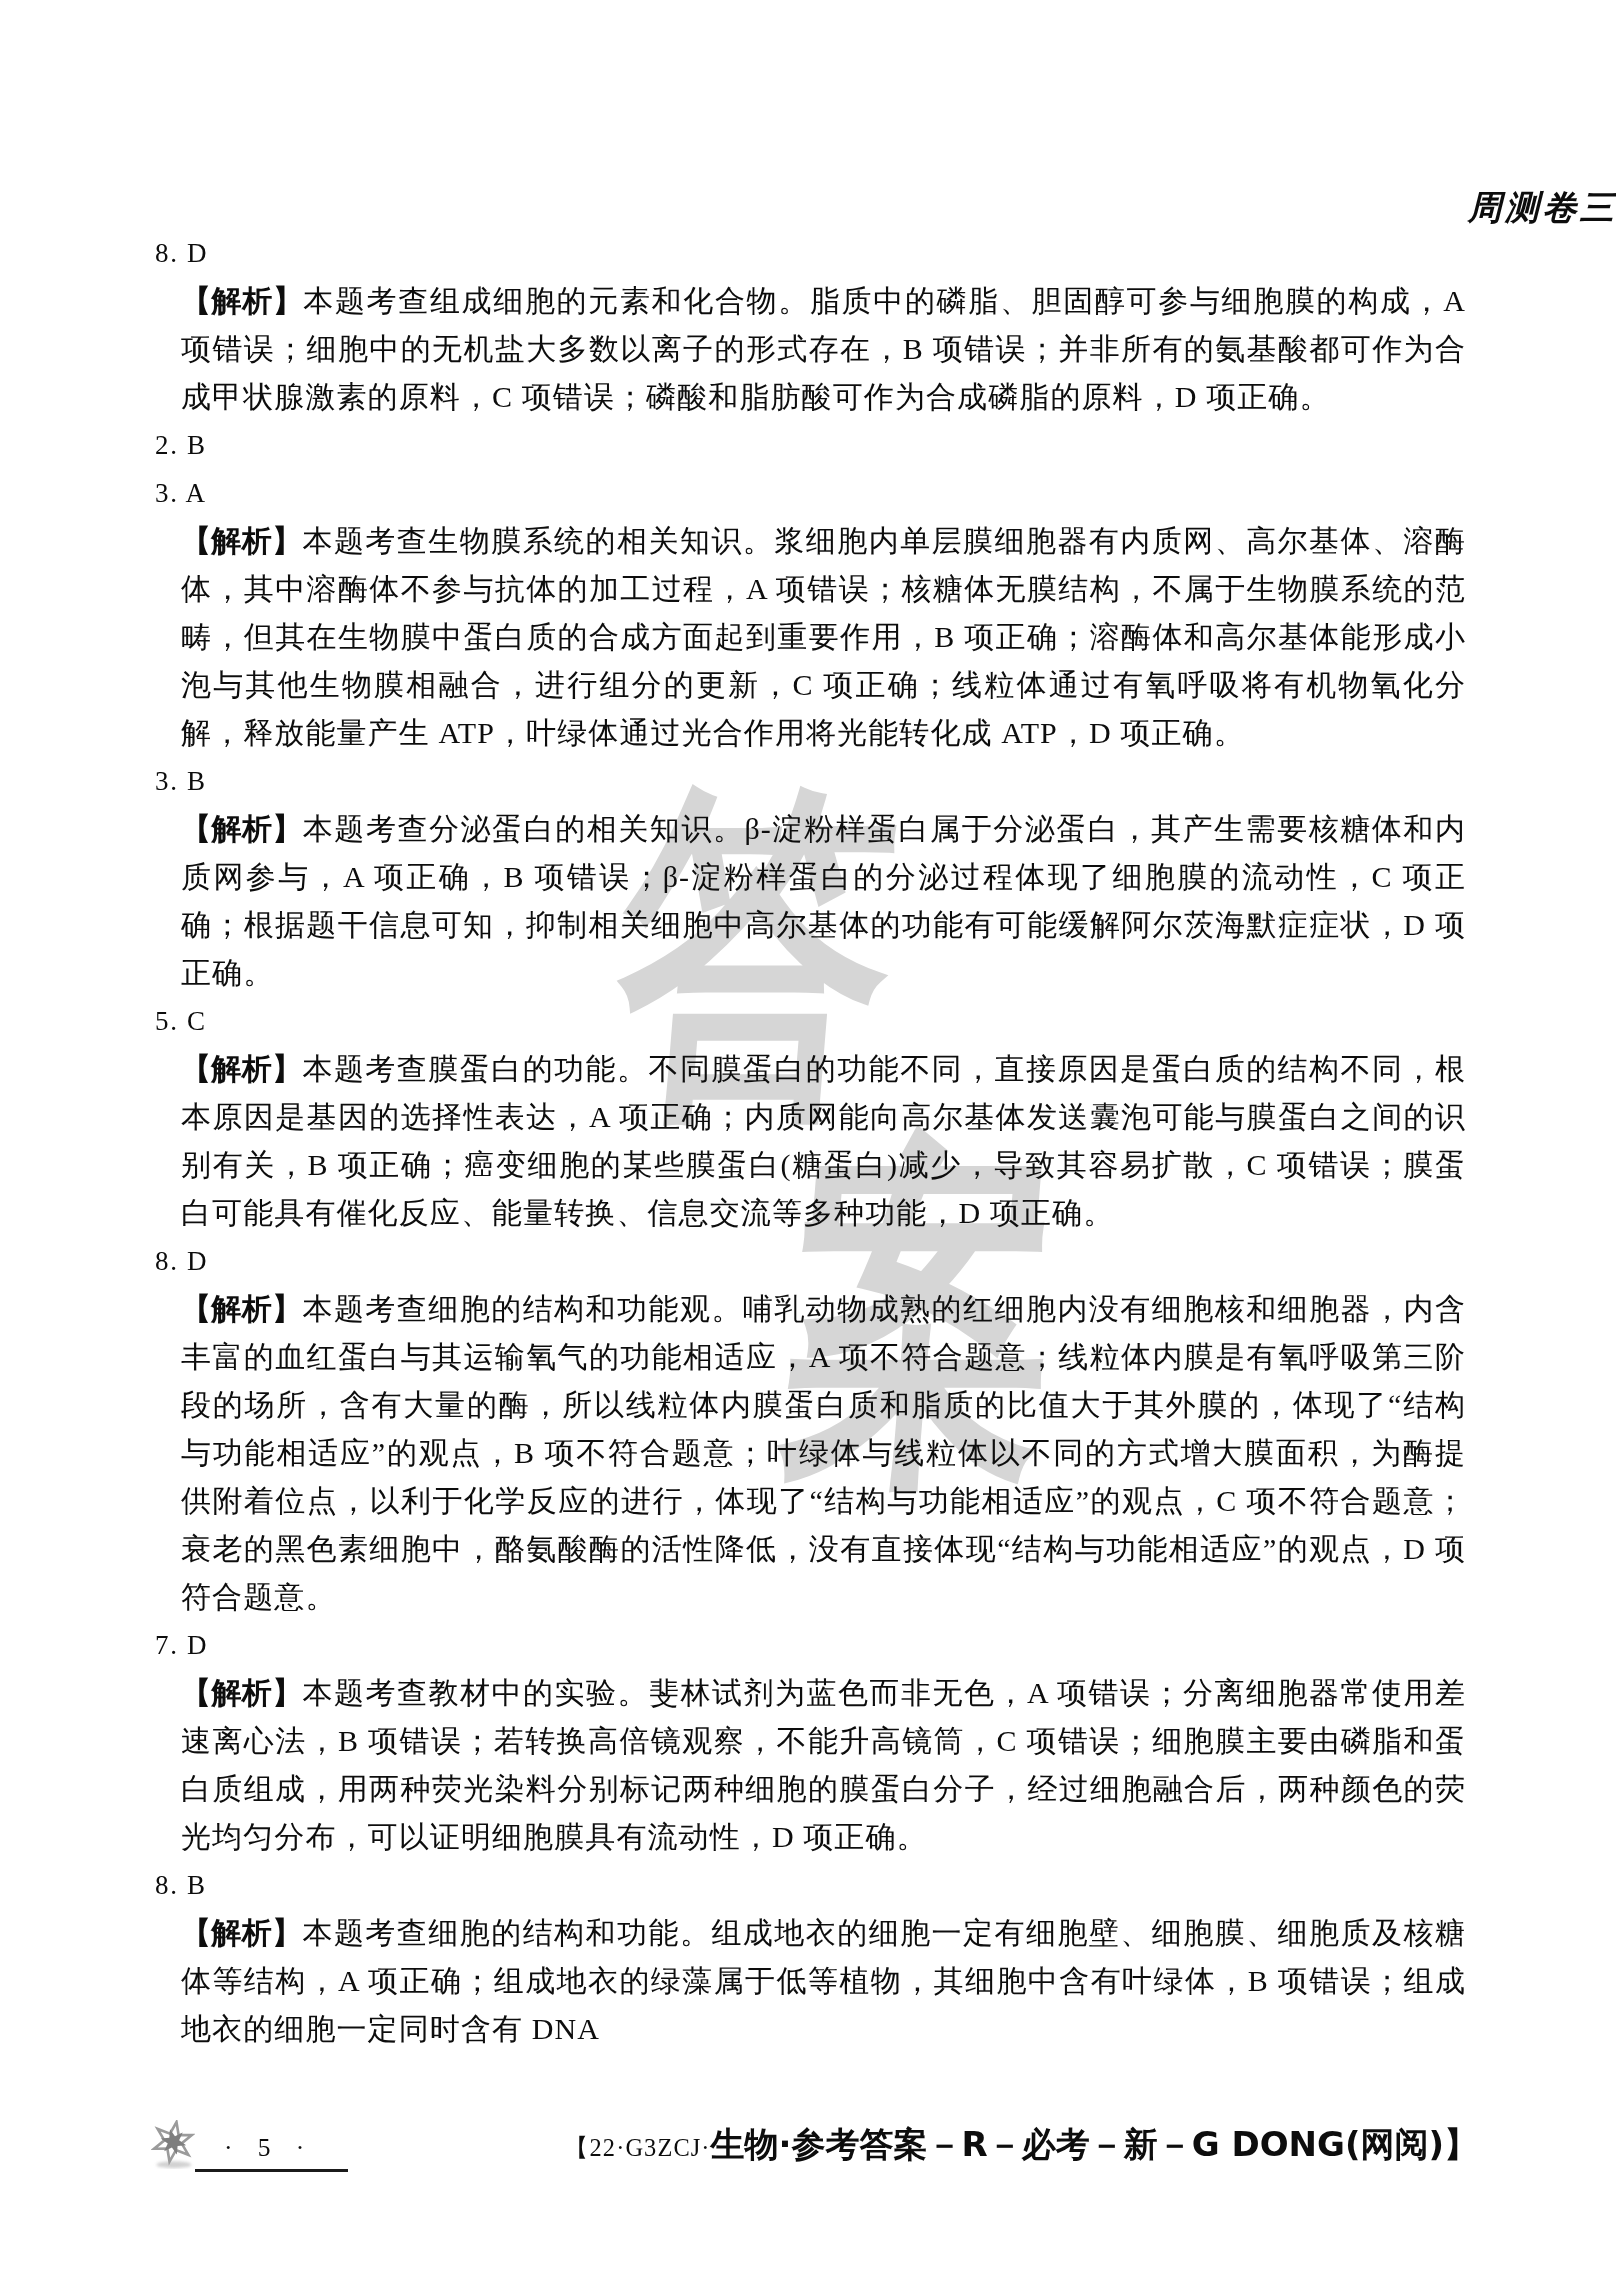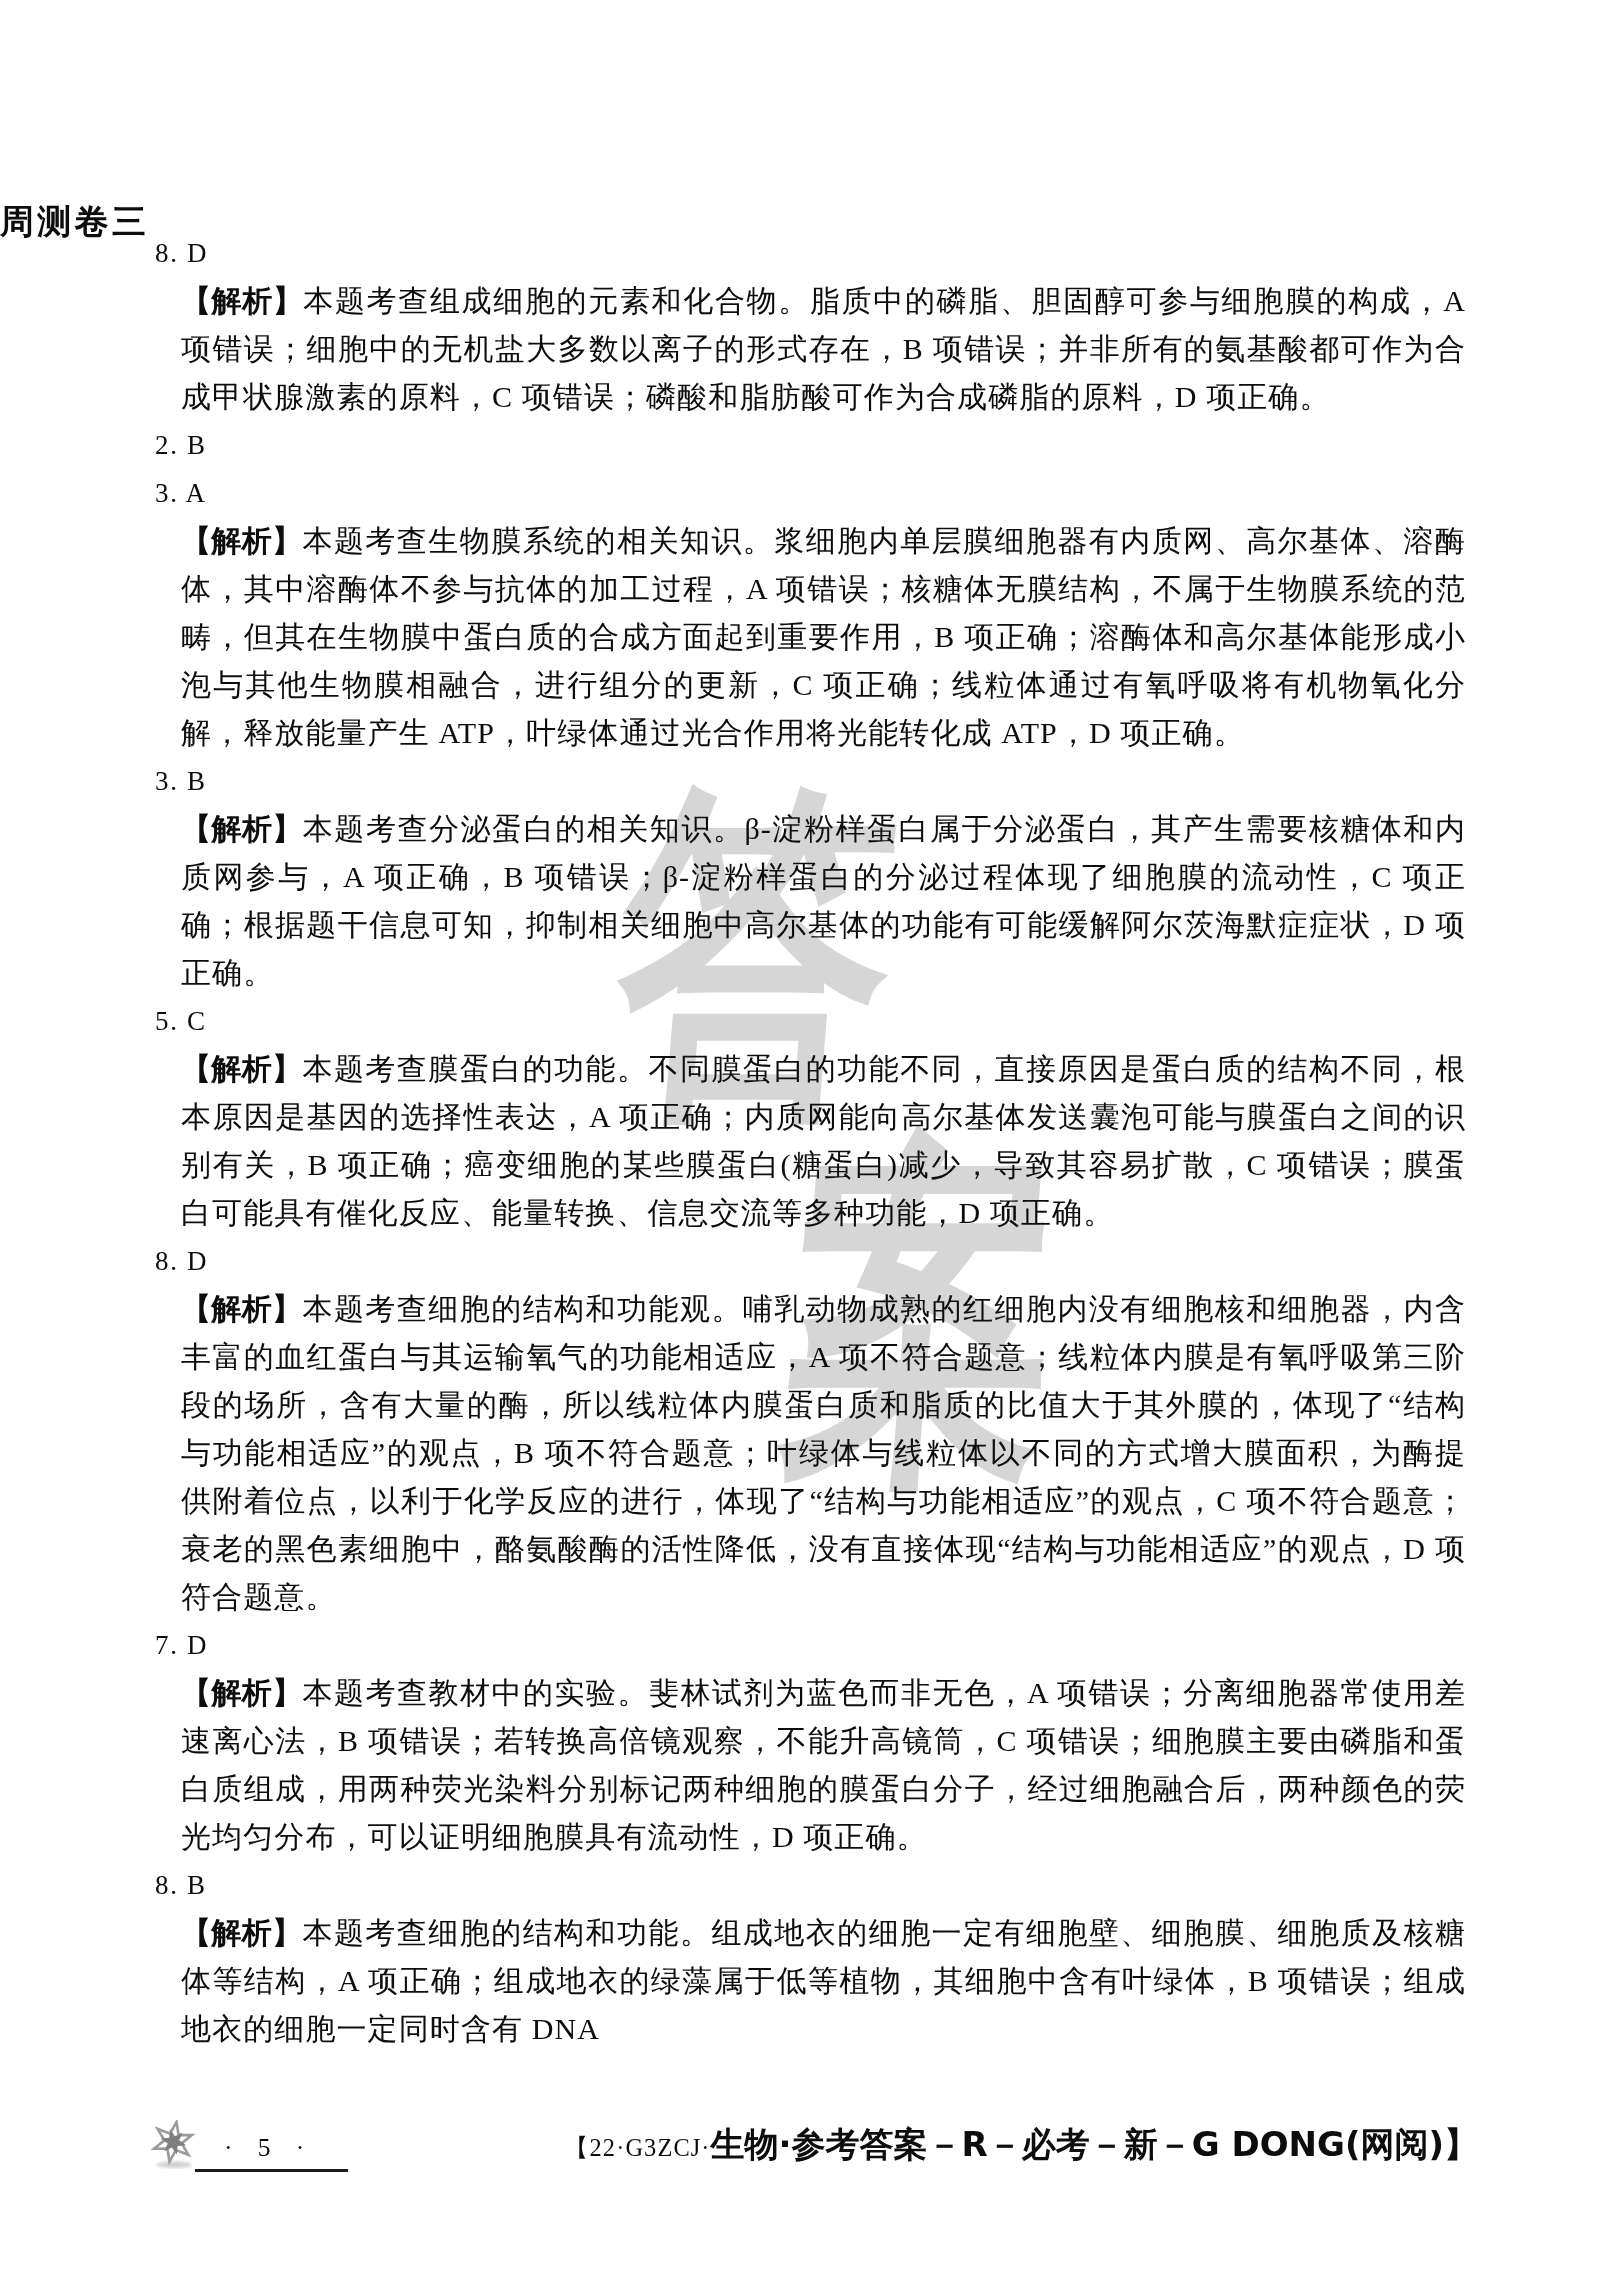--- a/index.html
+++ b/index.html
@@ -5,25 +5,26 @@
   html,body{margin:0;padding:0;background:#e8e8e8;}
   .page{
     position:relative;
     width:1617px;height:2273px;
     background:#ffffff;
     overflow:hidden;
     font-family:"Liberation Serif","DejaVu Serif",serif;
     color:#0d0d0d;
   }
   .title{
-    position:absolute;top:179px;left:0;width:100%;
-    text-align:left;
+    position:absolute;top:165px;left:0;width:100%;
+    text-align:right;
     font-family:"DejaVu Sans","Liberation Sans",sans-serif;
     font-weight:bold;font-size:34px;line-height:38px;letter-spacing:3.3px;
     z-index:2;
+    font-style:italic;
   }
   .items{
     position:absolute;left:155px;top:229px;width:1311px;z-index:2;
   }
   .num{
     font-size:27px;line-height:48px;letter-spacing:1.7px;
   }
   .analysis{
     margin:0 0 0 26px;
     font-size:30px;line-height:48px;letter-spacing:1.1px;

